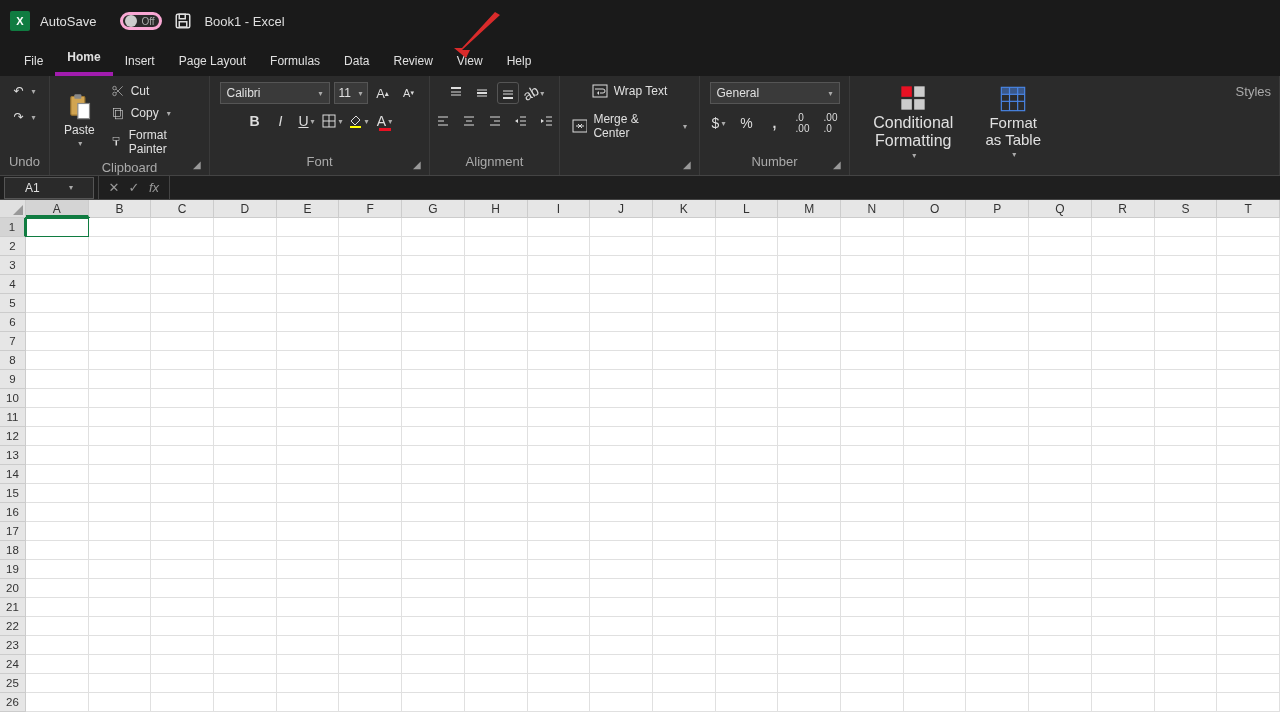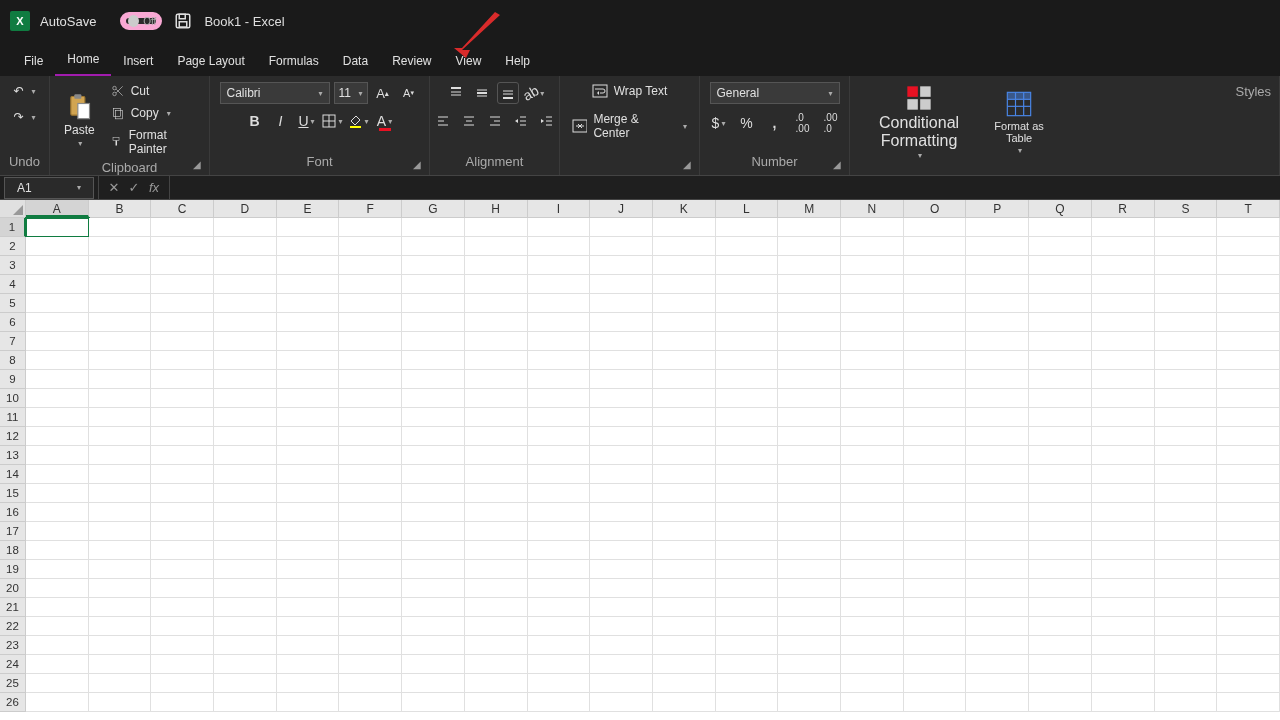--- a/index.html
+++ b/index.html
@@ -2,32 +2,32 @@
 <html><head>
 <meta charset="utf-8">
 <style>
 * { margin:0; padding:0; box-sizing:border-box; font-family:"Segoe UI",Arial,sans-serif; }
 body { background:#1a1a1a; width:1280px; height:720px; overflow:hidden; color:#e0e0e0; position:relative; }
 
 
 .titlebar { height:42px; background:#1a1a1a; display:flex; align-items:center; padding:0 10px; font-size:13px; }
 .excel-icon { width:20px; height:20px; background:#107c41; color:#fff; display:flex; align-items:center; justify-content:center; font-size:11px; font-weight:bold; border-radius:2px; margin-right:10px; }
 .autosave-lbl { margin-right:24px; }
-.toggle { width:42px; height:18px; border:6px solid #f9a8d4; border-radius:10px; position:relative; display:flex; align-items:center; margin-right:12px; background:#2a2a2a; }
+.toggle { width:42px; height:18px; border:3px solid #f9a8d4; border-radius:10px; position:relative; display:flex; align-items:center; margin-right:12px; background:#2a2a2a; }
 .toggle-knob { width:12px; height:12px; border-radius:50%; background:#ccc; margin-left:2px; }
 .toggle-txt { font-size:10px; margin-left:4px; color:#aaa; }
 .save-icon { width:18px; height:18px; margin-right:12px; }
 .doc-title { color:#ddd; }
 .searchbox { margin-left:auto; width:250px; height:30px; background:#2e2e2e; border-radius:4px 0 0 4px; display:flex; align-items:center; padding:0 12px; color:#999; font-size:13px; }
 .searchbox svg { margin-right:10px; }
 
 
 .menutabs { height:34px; background:#1a1a1a; display:flex; align-items:flex-end; padding:0 12px; font-size:12px; }
 .menutab { padding:6px 12px 8px; cursor:pointer; color:#e0e0e0; }
-.menutab.active { border-bottom:2px solid #a21caf; font-weight:400; }
+.menutab.active { border-bottom:4px solid #a21caf; font-weight:700; }
 
 
 .ribbon { height:100px; background:#2b2b2b; display:flex; border-bottom:1px solid #444; }
 .group { border-right:1px solid #3a3a3a; padding:6px 8px 2px; display:flex; flex-direction:column; position:relative; }
 .group-body { flex:1; display:flex; align-items:center; gap:6px; }
 .group-label { font-size:13px; color:#aaa; text-align:center; padding:2px 0 4px; }
 .launcher { position:absolute; right:4px; bottom:4px; width:12px; height:12px; font-size:10px; color:#999; }
 
 .vbtn { display:flex; flex-direction:column; align-items:center; justify-content:center; font-size:12px; padding:2px 6px; gap:2px; cursor:pointer; }
 .col { display:flex; flex-direction:column; gap:4px; }
@@ -44,21 +44,21 @@
 .style-cell.bad { background:#f4c7c3; color:#9c0006; }
 .style-cell.check { background:#a5a5a5; color:#fff; }
 .style-cell.expl { background:#fff; color:#777; font-style:italic; }
 .style-cell.good { background:#c6efce; color:#006100; }
 .style-cell.input { background:#ffcc99; color:#3f3f76; }
 
 .big-icon { width:28px; height:28px; }
 
 
 .formulabar { height:24px; background:#1f1f1f; display:flex; align-items:center; border-bottom:1px solid #444; }
-.namebox { width:90px; height:22px; background:#2a2a2a; border:1px solid #555; font-size:12px; padding:0 12px; display:flex; align-items:center; justify-content:space-between; margin:0 4px; }
+.namebox { width:90px; height:22px; background:#2a2a2a; border:1px solid #555; font-size:12px; padding:0 20px; display:flex; align-items:center; justify-content:space-between; margin:0 4px; }
 .fb-icons { display:flex; gap:2px; padding:0 6px; border-left:1px solid #444; border-right:1px solid #444; height:100%; align-items:center; }
 .fb-icons span { width:18px; text-align:center; font-size:13px; color:#999; cursor:pointer; }
 .formula-input { flex:1; height:22px; background:#1f1f1f; padding:0 6px; }
 
 
 .grid-wrap { position:relative; background:#fff; height:520px; overflow:hidden; }
 .colheaders { display:flex; height:18px; background:#e8e8e8; border-bottom:1px solid #ccc; }
 .selectall { width:26px; background:#e0e0e0; border-right:1px solid #ccc; position:relative; }
 .selectall::after { content:""; position:absolute; right:2px; bottom:2px; border:5px solid transparent; border-right-color:#999; border-bottom-color:#999; }
 .colhdr { width:63px; text-align:center; font-size:12px; color:#333; border-right:1px solid #ccc; background:#e6e6e6; line-height:18px; }
@@ -348,21 +348,21 @@
       </div>
       <div class="vbtn">
         <svg class="big-icon" viewBox="0 0 24 24">
             <rect x="2" y="2" width="20" height="20" fill="none" stroke="#4a86e8"></rect>
             <line x1="2" y1="8" x2="22" y2="8" stroke="#4a86e8"></line>
             <line x1="2" y1="14" x2="22" y2="14" stroke="#4a86e8"></line>
             <line x1="9" y1="2" x2="9" y2="22" stroke="#4a86e8"></line>
             <line x1="16" y1="2" x2="16" y2="22" stroke="#4a86e8"></line>
             <rect x="2" y="2" width="20" height="6" fill="#4a86e8" opacity="0.5"></rect>
           </svg>
-        <span style="font-size:11px;line-height:1.1;text-align:center">Format as Table</span>
+        <span style="font-size:15px;line-height:1.1;text-align:center">Format as Table</span>
           <span class="dd-caret">▾</span>
       </div>
     </div>
     <div class="group-label">&nbsp;</div>
   </div>
 
   <div class="group" style="min-width:220px">
     <div class="group-label" style="text-align:right">Styles</div>
   </div>
 

